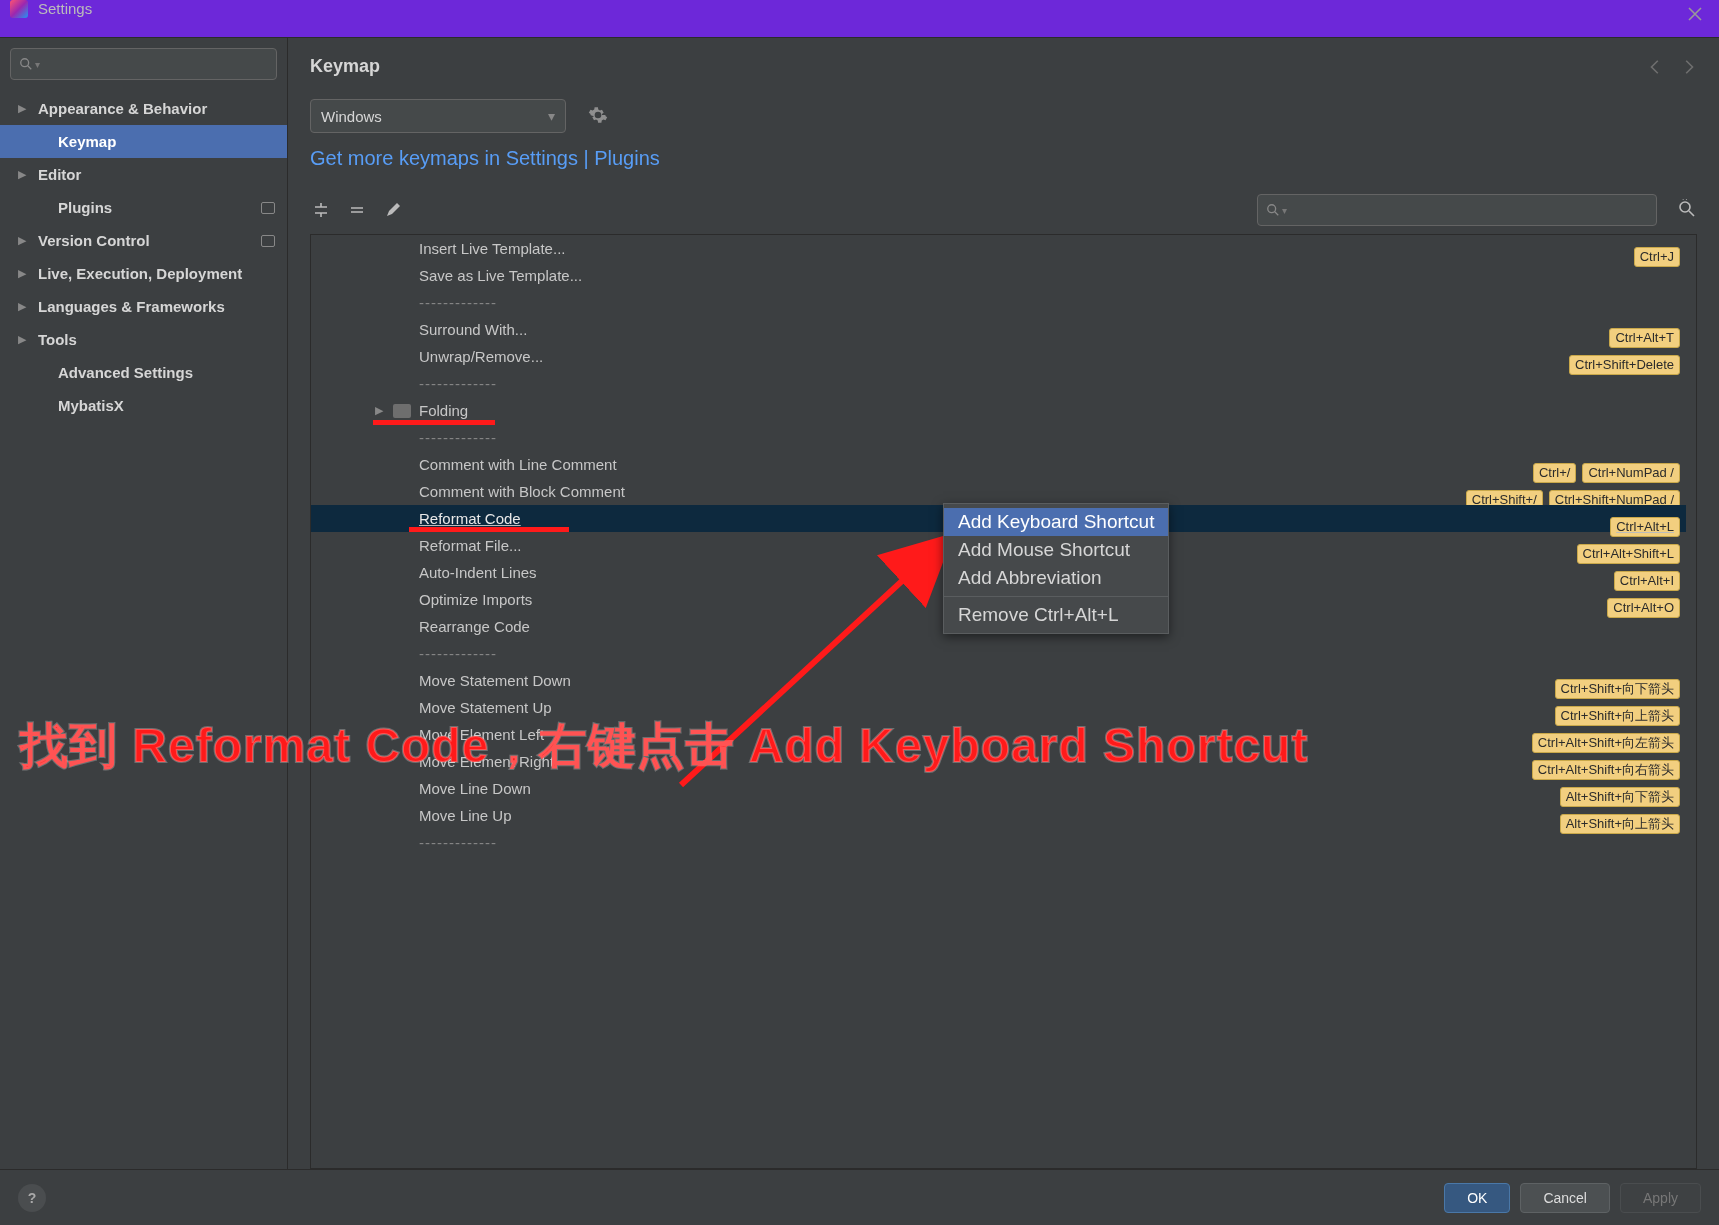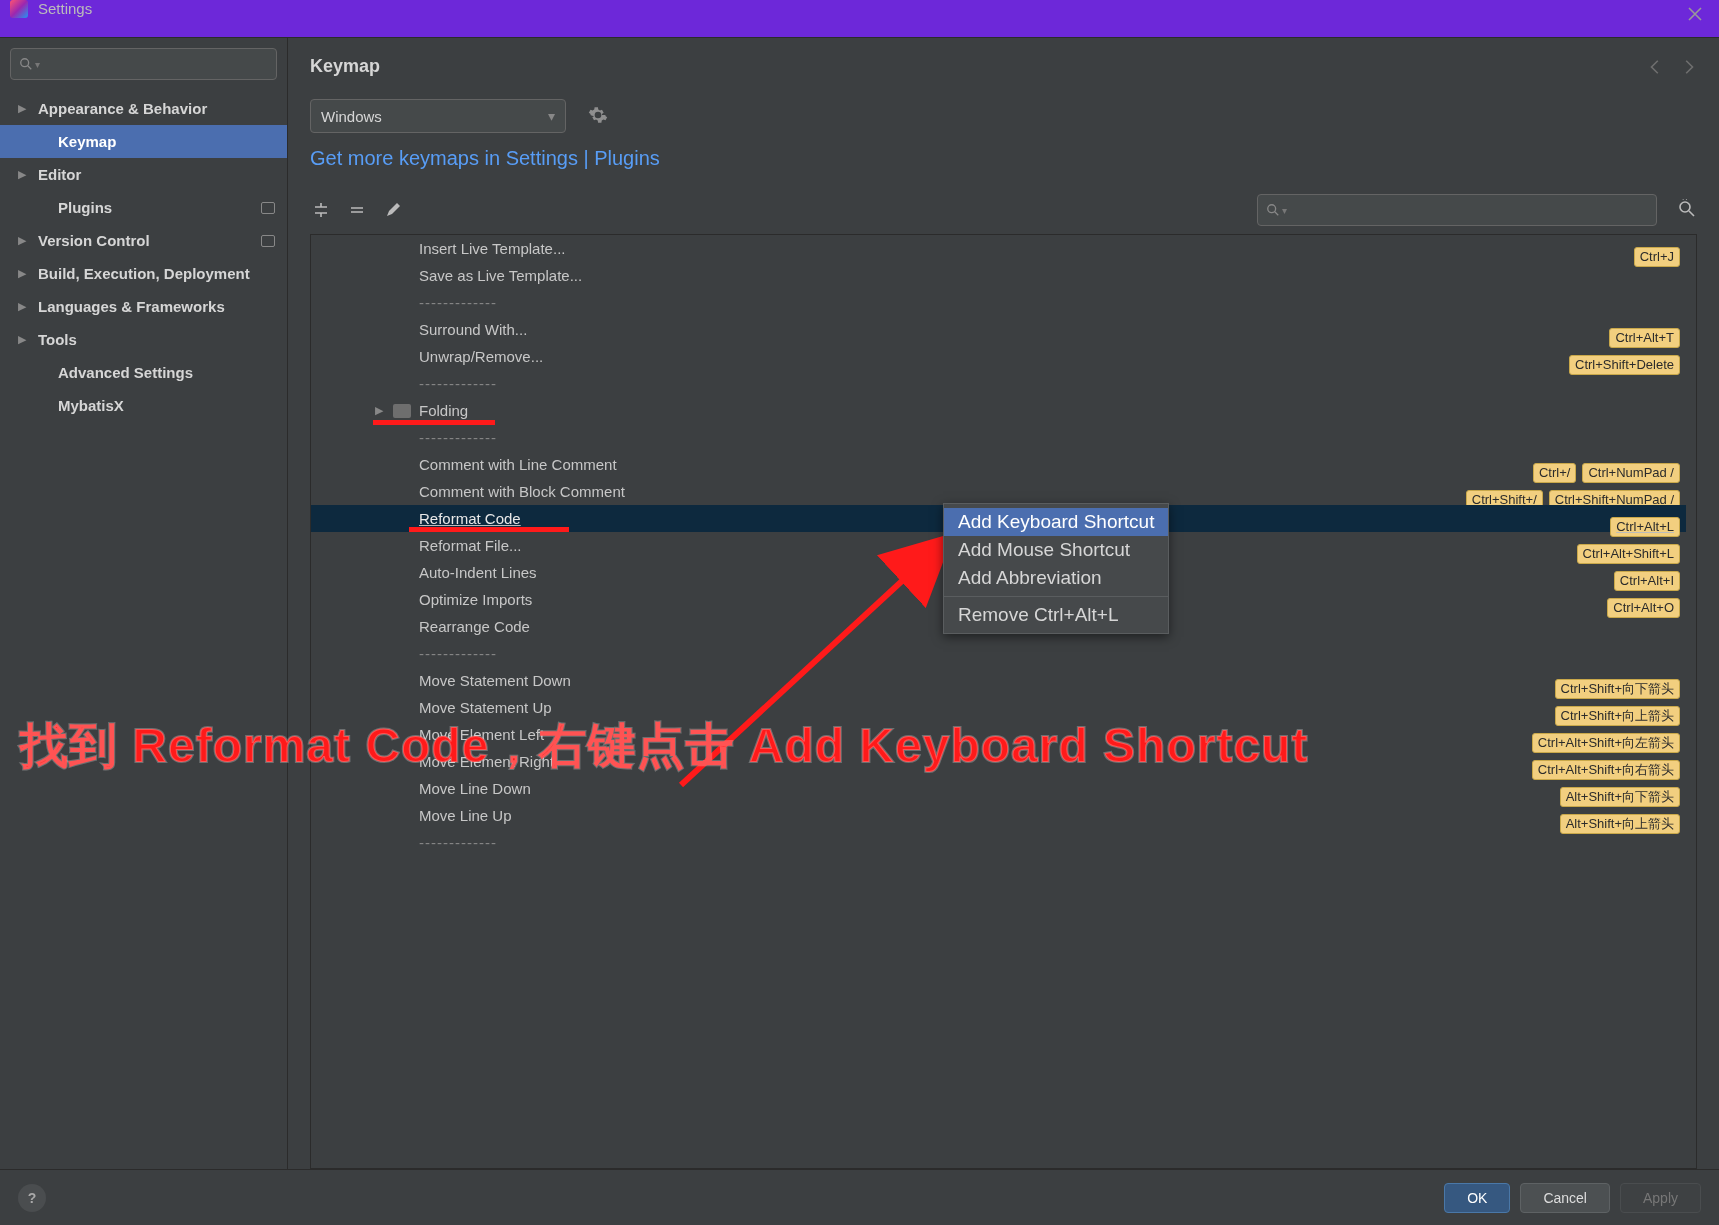--- a/index.html
+++ b/index.html
@@ -139,21 +139,21 @@
             <span class="label">Plugins</span>
             <span class="badge"></span>
           </div>
           <div class="nav-item">
             <span class="chev">▶</span>
             <span class="label">Version Control</span>
             <span class="badge"></span>
           </div>
           <div class="nav-item">
             <span class="chev">▶</span>
-            <span class="label">Build, Execution, Deployment</span>
+            <span class="label">Live, Execution, Deployment</span>
           </div>
           <div class="nav-item">
             <span class="chev">▶</span>
             <span class="label">Languages &amp; Frameworks</span>
           </div>
           <div class="nav-item">
             <span class="chev">▶</span>
             <span class="label">Tools</span>
           </div>
           <div class="nav-item no-chev indent">

